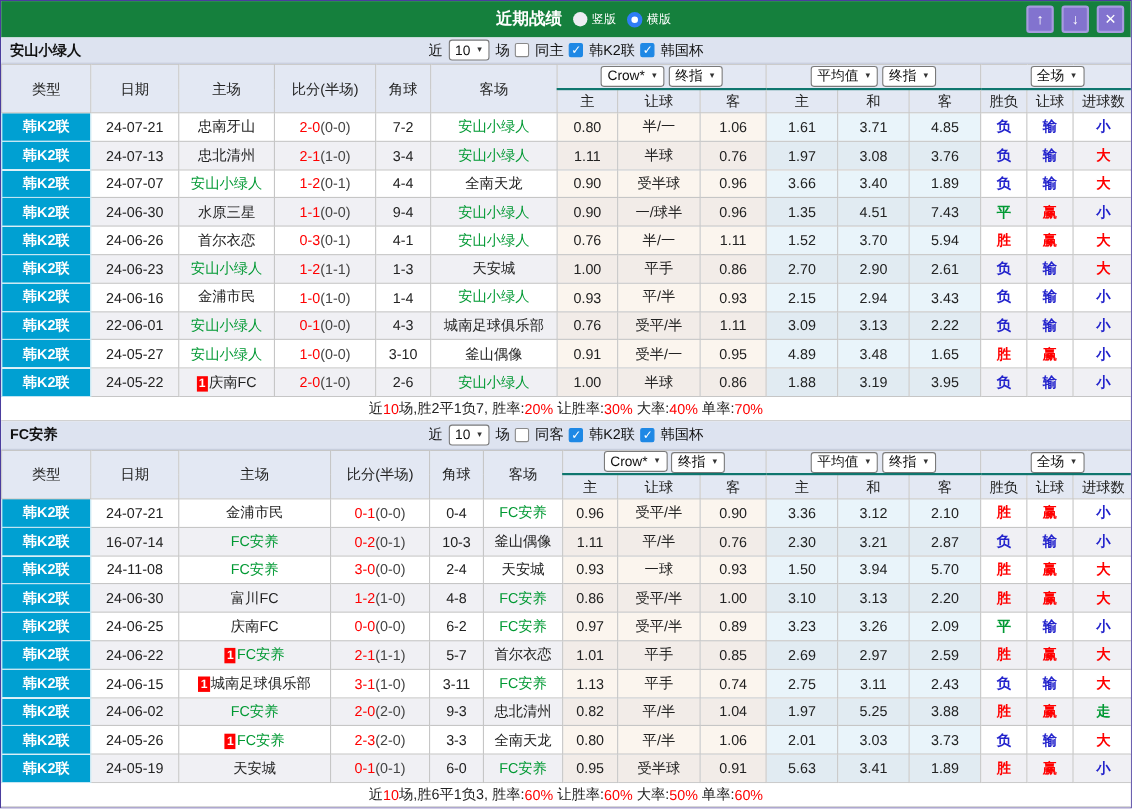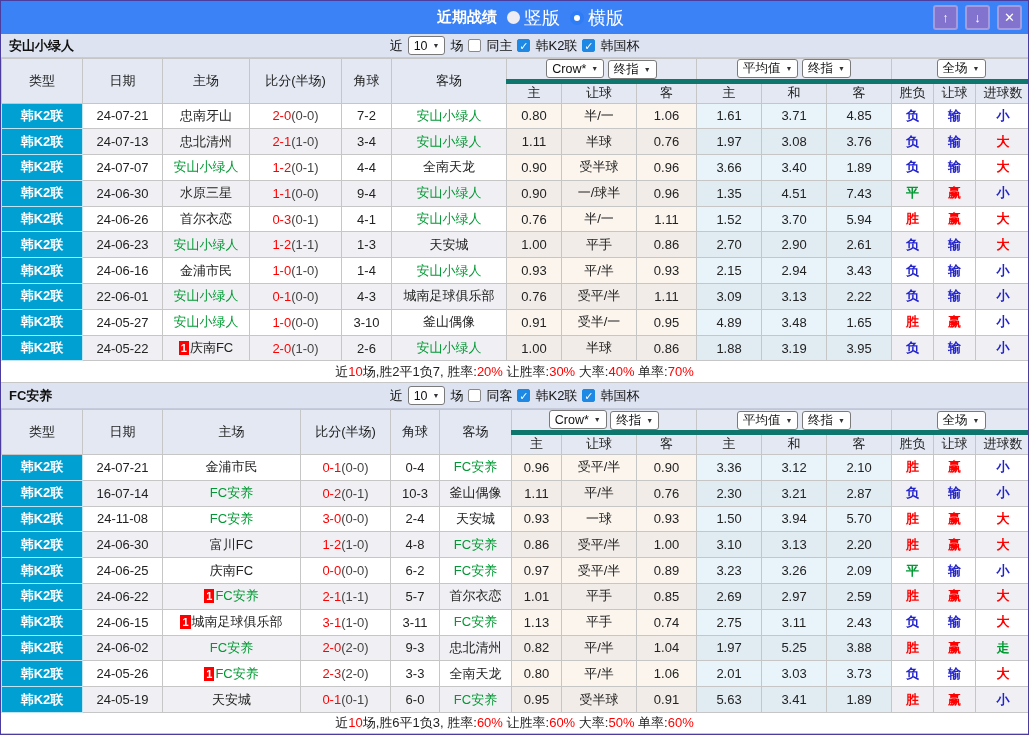--- a/index.html
+++ b/index.html
@@ -1,24 +1,24 @@
 <!DOCTYPE html>
 <html><head>
 <meta charset="utf-8">
 <style>
   * { margin:0; padding:0; box-sizing:border-box; }
   html,body { width:1029px; height:735px; }
   body { font-family:"Liberation Sans","DejaVu Sans",sans-serif; font-size:13px; background:#fff; color:#222; }
   .window { width:1029px; height:735px; border:1px solid #4b3d9e; display:flex; flex-direction:column; overflow:hidden; }
 
   
-  .titlebar { height:33px; background:#3b82f6; position:relative; display:flex; align-items:center; justify-content:center; flex:0 0 auto;padding-left:32px; }
+  .titlebar { height:33px; background:#15803d; position:relative; display:flex; align-items:center; justify-content:center; flex:0 0 auto;padding-left:32px; }
   .titlebar .center { display:flex; align-items:center; gap:10px; color:#fff; }
   .titlebar .title { font-weight:bold; font-size:15px; }
-  .radio-wrap { display:flex; align-items:center; gap:4px; cursor:pointer; font-size:18px; }
+  .radio-wrap { display:flex; align-items:center; gap:4px; cursor:pointer; font-size:11px; }
   .radio { width:13px; height:13px; border-radius:50%; display:inline-block; }
   .radio.off { background:#ededf3; }
   .radio.on  { width:14px; height:14px; background:#fff; border:4px solid #2f7df6; }
   .tb-buttons { position:absolute; right:6px; top:4px; display:flex; gap:7px; }
   .tb-btn { width:25px; height:25px; background:#8273cf; border:2px solid #a79bdf; border-radius:3px; color:#fff; font-weight:bold; font-size:13px; line-height:21px; text-align:center; cursor:pointer; }
 
   
   .filter { background:#dde3f0; position:relative; display:flex; align-items:center; flex:0 0 auto; border-bottom:1px solid #c5cbdb; }
   .filter.f1 { height:24px; }
   .filter.f2 { height:26px; }
@@ -27,21 +27,21 @@
   .select { background:#fff; border:1px solid #7a7a7a; border-radius:3px; padding:1px 5px; display:inline-flex; align-items:center; gap:5px; cursor:pointer; height:19px; font-size:12.5px; color:#111; }
   .select .arr { font-size:7px; color:#333; }
   .cb { width:13px; height:13px; border:1px solid #8a8a8a; border-radius:2px; background:#fff; display:inline-block; cursor:pointer; }
   .cb.checked { background:#1e88e5; border-color:#1e88e5; color:#fff; font-size:11px; line-height:13px; text-align:center; font-weight:bold; }
 
   
   table { border-collapse:collapse; table-layout:fixed; width:1029px; flex:0 0 auto; }
   th,td { border:1px solid #c6c6c6; text-align:center; overflow:hidden; white-space:nowrap; }
   thead tr { height:22px; }
   thead th { background:#e3e8f3; font-weight:normal; color:#222; font-size:13px; }
-  thead .h1 th.grp { border-bottom:5px solid #0f766e; }
+  thead .h1 th.grp { border-bottom:2px solid #0f766e; }
   tbody tr { height:25.8px; }
   tbody tr:nth-child(odd)  td { background:#ffffff; }
   tbody tr:nth-child(even) td { background:#f0f0f4; }
   tbody td.type { background:#00a0d2 !important; color:#fff; font-weight:bold; border-color:#bfe4f2; }
   tbody tr:nth-child(odd)  td.warm { background:#fbf5ee; }
   tbody tr:nth-child(even) td.warm { background:#f2ece8; }
   tbody tr:nth-child(odd)  td.cool { background:#e9f4fa; }
   tbody tr:nth-child(even) td.cool { background:#e1ebf2; }
   .t-red   { color:#ff0000; }
   .t-blue  { color:#2323cc; }

